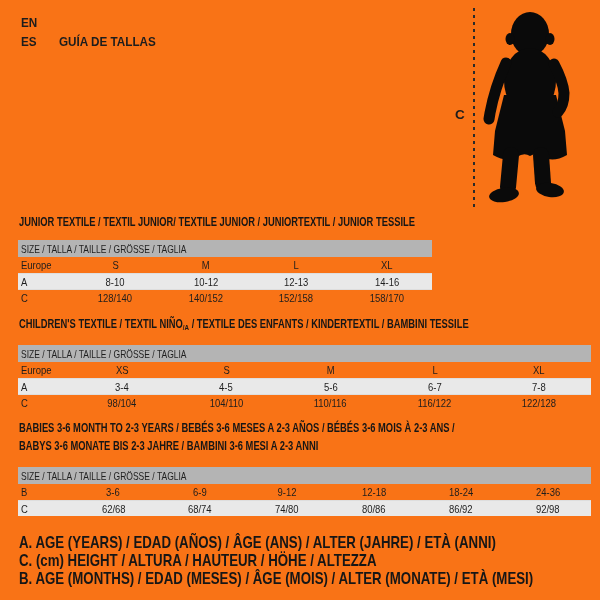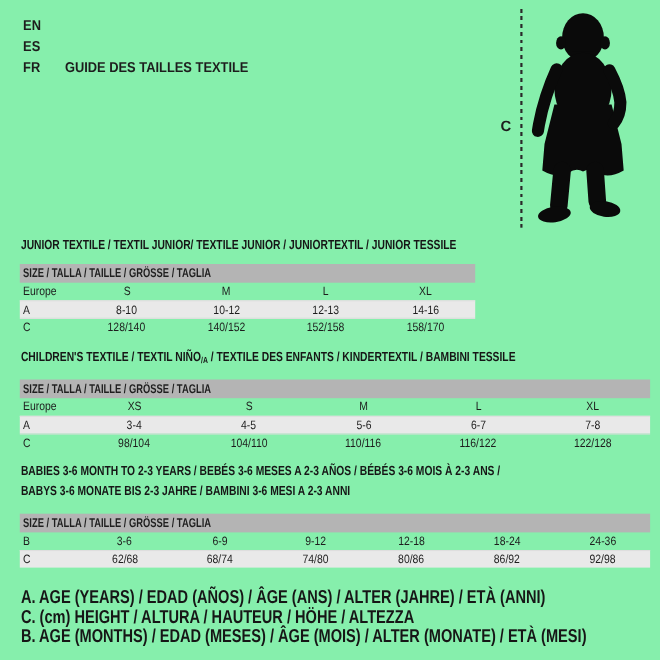--- a/index.html
+++ b/index.html
@@ -1,18 +1,18 @@
 <!DOCTYPE html>
 <html><head>
 <meta charset="utf-8">
 <style>
   * { margin:0; padding:0; box-sizing:border-box; }
   html,body { background:#ffffff; }
   .canvas {
-    position:relative; width:600px; height:600px; background:#86efac;
+    position:relative; width:600px; height:600px; background:#f97316;
     font-family:"Liberation Sans", sans-serif; color:#1d1d1d; overflow:hidden;
   }
   
   .cond { display:inline-block; transform:scaleX(0.78); transform-origin:0 50%; white-space:nowrap; }
   .cin  { display:inline-block; transform:scaleX(0.86); white-space:nowrap; }
   .rlabel .cin { transform-origin:0 50%; }
 
   
   #lang-list { position:absolute; top:13px; left:21px; }
   .lang-row { display:flex; height:19px; align-items:center; font-weight:700; font-size:13px; }
@@ -30,21 +30,21 @@
   .h-line { height:18px; line-height:18px; }
   #hd0 { top:213px; } #hd1 { top:315px; } #hd2 { top:419px; }
   .sub { font-size:8px; vertical-align:-2px; }
 
   
   .table-block { position:absolute; left:18px; }
   #tb0 { top:240px; width:414px; }
   #tb1 { top:345px; width:573px; }
   #tb2 { top:467px; width:573px; }
   .size-bar { height:17px; background:#b4b4b4; display:flex; align-items:center;
-    padding-left:3px; font-weight:700; font-size:11.5px; color:#1f1f1f; }
+    padding-left:3px; font-weight:400; font-size:11.5px; color:#1f1f1f; }
   .size-bar .cond { transform:scaleX(0.74); }
   .trow { display:grid; height:16px; align-items:center; font-size:11px; }
   .trow + .trow { border-top:1px solid #dedede; }
   .cols-4 .trow { grid-template-columns:52px repeat(4,1fr); }
   .cols-5 .trow { grid-template-columns:52px repeat(5,1fr); }
   .cols-6 .trow { grid-template-columns:52px repeat(6,1fr); }
   .rlabel { padding-left:3px; text-align:left; }
   .cell { text-align:center; }
   .shaded { background:#e9e9e9; }
 
@@ -56,24 +56,21 @@
 <body>
 
 <div class="canvas">
 
   <div id="lang-list">
       <div class="lang-row">
        <span class="lang-code"><span>EN</span></span>
      </div>
       <div class="lang-row">
        <span class="lang-code"><span>ES</span></span>
-     </div>
-      <div class="lang-row">
-       <span class="lang-code"><span>FR</span></span>
-       <span class="lang-title"><span>GUIDE DES TAILLES TEXTILE</span></span>
+       <span class="lang-title"><span>GUÍA DE TALLAS</span></span>
      </div>
     </div>
 
   <div id="dotted-line"></div>
   <div id="height-label">C</div>
 
   <svg id="baby-svg" width="92" height="200" viewBox="0 0 92 200" aria-hidden="true">
     <g fill="#0a0a0a" stroke="none">
       <ellipse cx="50" cy="25" rx="19" ry="22"></ellipse>
       <ellipse cx="30" cy="30" rx="4.5" ry="6"></ellipse>

